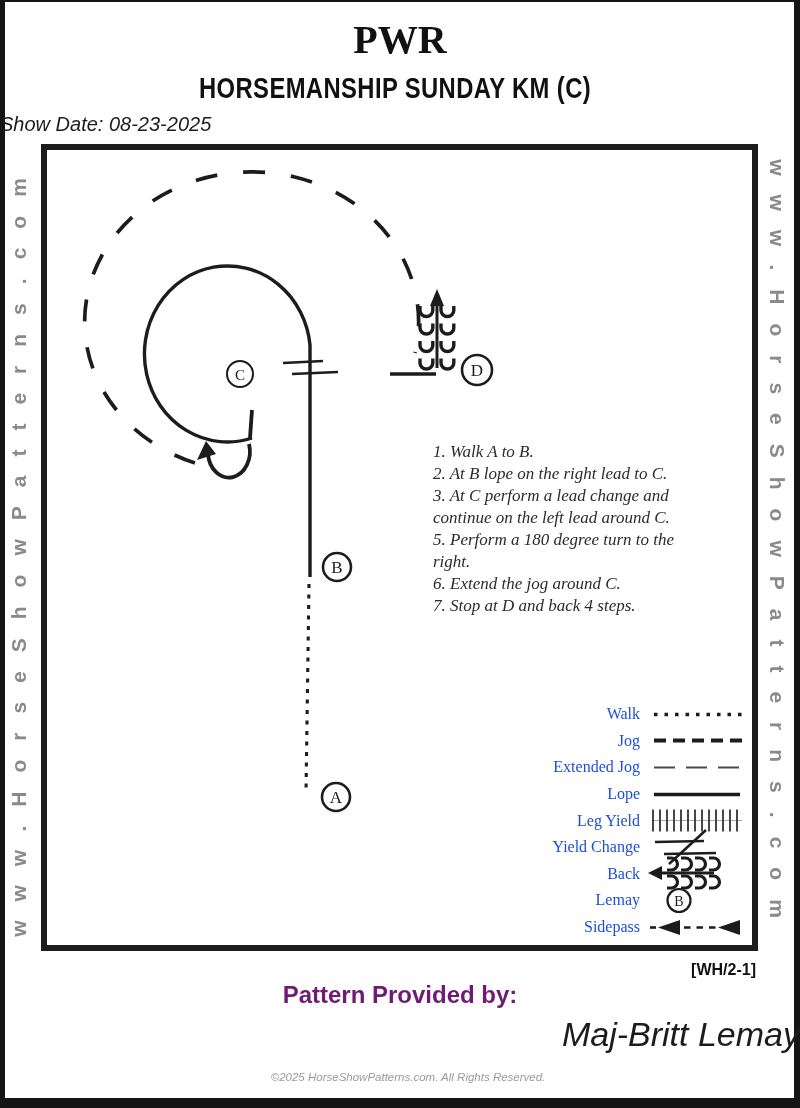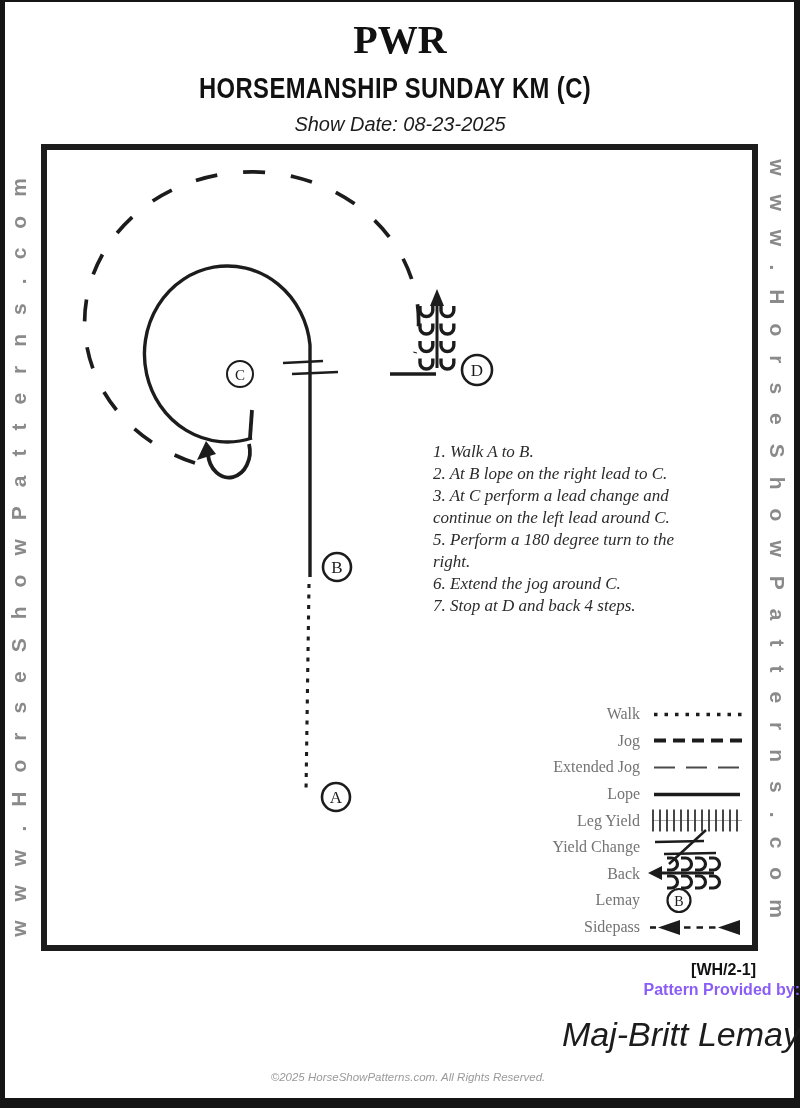--- a/index.html
+++ b/index.html
@@ -9,42 +9,42 @@
   .edge.left{left:0;top:0;width:5px;height:1108px;}
   .edge.right{right:0;top:0;width:6px;height:1108px;}
   .edge.bottom{left:0;bottom:0;width:800px;height:10px;}
   .edge.top{left:0;top:0;width:800px;height:2px;}
 
   .org-title{position:absolute;left:0;right:0;top:16px;text-align:center;
     font-family:"Liberation Serif",serif;font-weight:bold;font-size:40px;color:#111;}
   .class-title{position:absolute;left:0;right:10px;top:72px;text-align:center;}
   .class-title span{display:inline-block;font-weight:bold;font-size:29px;color:#111;
     transform:scaleX(0.82);transform-origin:center;white-space:nowrap;letter-spacing:0.5px;}
-  .show-date{position:absolute;left:0;right:0;top:113px;text-align:center;
+  .show-date{position:absolute;left:0;right:0;top:113px;text-align:left;
     font-style:italic;font-size:20px;color:#1c1c1c;}
 
   .watermark{position:absolute;white-space:nowrap;font-weight:bold;font-size:21px;
     letter-spacing:19px;color:#8a8a8a;}
   .watermark.wm-left{left:19px;top:548px;transform:translate(-50%,-50%) rotate(-90deg);}
   .watermark.wm-right{left:777px;top:548px;transform:translate(-50%,-50%) rotate(90deg);}
 
   #pattern-svg{position:absolute;left:0;top:0;}
 
   .instructions{position:absolute;left:433px;top:441px;width:282px;
     font-family:"Liberation Serif",serif;font-size:17px;line-height:22px;color:#2b2b2b;font-style:italic;}
 
   .legend{position:absolute;left:452px;top:701px;}
   .legend-row{display:flex;align-items:center;height:26.6px;}
   .legend-label{width:188px;text-align:right;padding-right:10px;
-    font-family:"Liberation Serif",serif;font-size:16px;color:#737373;}
+    font-family:"Liberation Serif",serif;font-size:16px;color:#1d4ed8;}
   .legend-sym{width:94px;height:27px;overflow:visible;flex:0 0 auto;}
 
   .pattern-code{position:absolute;right:44px;top:961px;font-weight:bold;font-size:16px;color:#111;}
-  .provided-by{position:absolute;left:0;right:0;top:981px;text-align:right;
-    font-weight:bold;font-size:16px;color:#8b5cf6;}
+  .provided-by{position:absolute;left:0;right:0;top:981px;text-align:center;
+    font-weight:bold;font-size:24px;color:#701a75;}
   .provider{position:absolute;left:0;right:0;top:1015px;text-align:right;
     font-style:italic;font-size:34px;color:#1c1c1c;}
   .copyright{position:absolute;left:16px;right:0;top:1071px;text-align:center;
     font-style:italic;font-size:11.5px;color:#9a9a9a;}
 </style>
 </head>
 <body>
 
 <div class="edge top"></div>
 <div class="edge left"></div>

